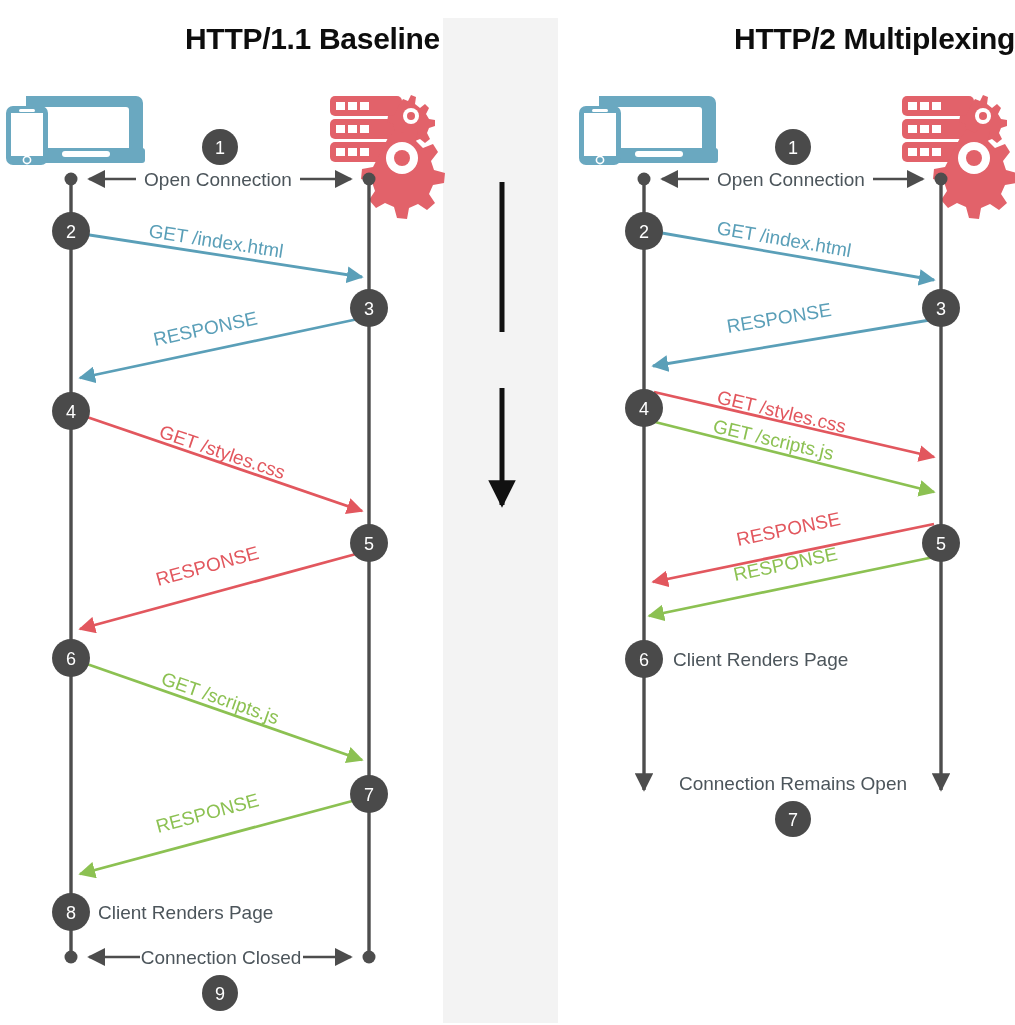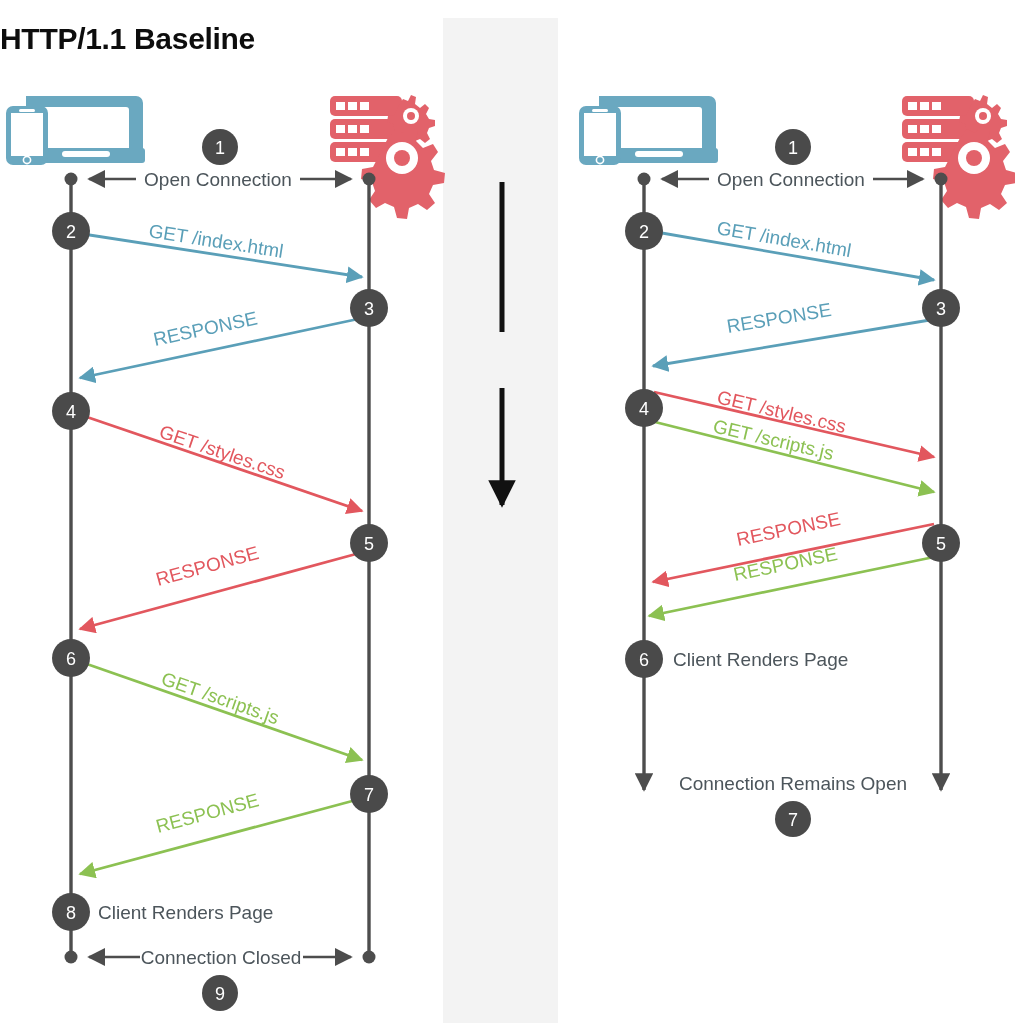--- a/index.html
+++ b/index.html
@@ -3,21 +3,21 @@
 <meta charset="utf-8">
 <style>
   html,body{margin:0;padding:0;background:#ffffff;}
   body{
     width:1015px;height:1025px;position:relative;overflow:hidden;
     font-family:"Liberation Sans","DejaVu Sans",sans-serif;
   }
   #stage{position:absolute;left:0;top:0;width:1015px;height:1025px;}
   svg.layer{position:absolute;left:0;top:0;width:1015px;height:1025px;}
   .panel-title{
-    position:absolute;text-align:left;font-size:30px;font-weight:bold;
+    position:absolute;text-align:right;font-size:30px;font-weight:bold;
     color:#0d0d0d;letter-spacing:-0.3px;white-space:nowrap;
   }
   .time-label{
     position:absolute;font-size:29px;font-weight:bold;color:#111;
     text-align:center;width:160px;
   }
   .node-num{
     fill:#ffffff;font-size:18px;font-family:"Liberation Sans","DejaVu Sans",sans-serif;
     text-anchor:middle;dominant-baseline:central;
   }
@@ -33,20 +33,21 @@
     font-family:"Liberation Sans","DejaVu Sans",sans-serif;
   }
 </style>
 </head>
 <body>
 
 <div id="stage">
 
   <div class="panel-title" style="left:0px;top:22px;width:440px;">HTTP/1.1 Baseline</div>
 
+  <div class="panel-title" style="left:570px;top:22px;width:445px;">HTTP/2 Multiplexing</div>
 
   <div class="time-label" style="left:421px;top:337px;">Time</div>
 
   <svg class="layer" viewBox="0 0 1015 1025">
     <defs>
       <marker id="ahGray" viewBox="0 0 10 10" refX="9" refY="5" markerWidth="7" markerHeight="7" orient="auto-start-reverse">
         <path d="M0,0 L10,5 L0,10 z" fill="#4d4d4d"></path>
       </marker>
       <marker id="ahBlue" viewBox="0 0 10 10" refX="9" refY="5" markerWidth="6" markerHeight="6" orient="auto-start-reverse">
         <path d="M0,0 L10,5 L0,10 z" fill="#5a9fb8"></path>

